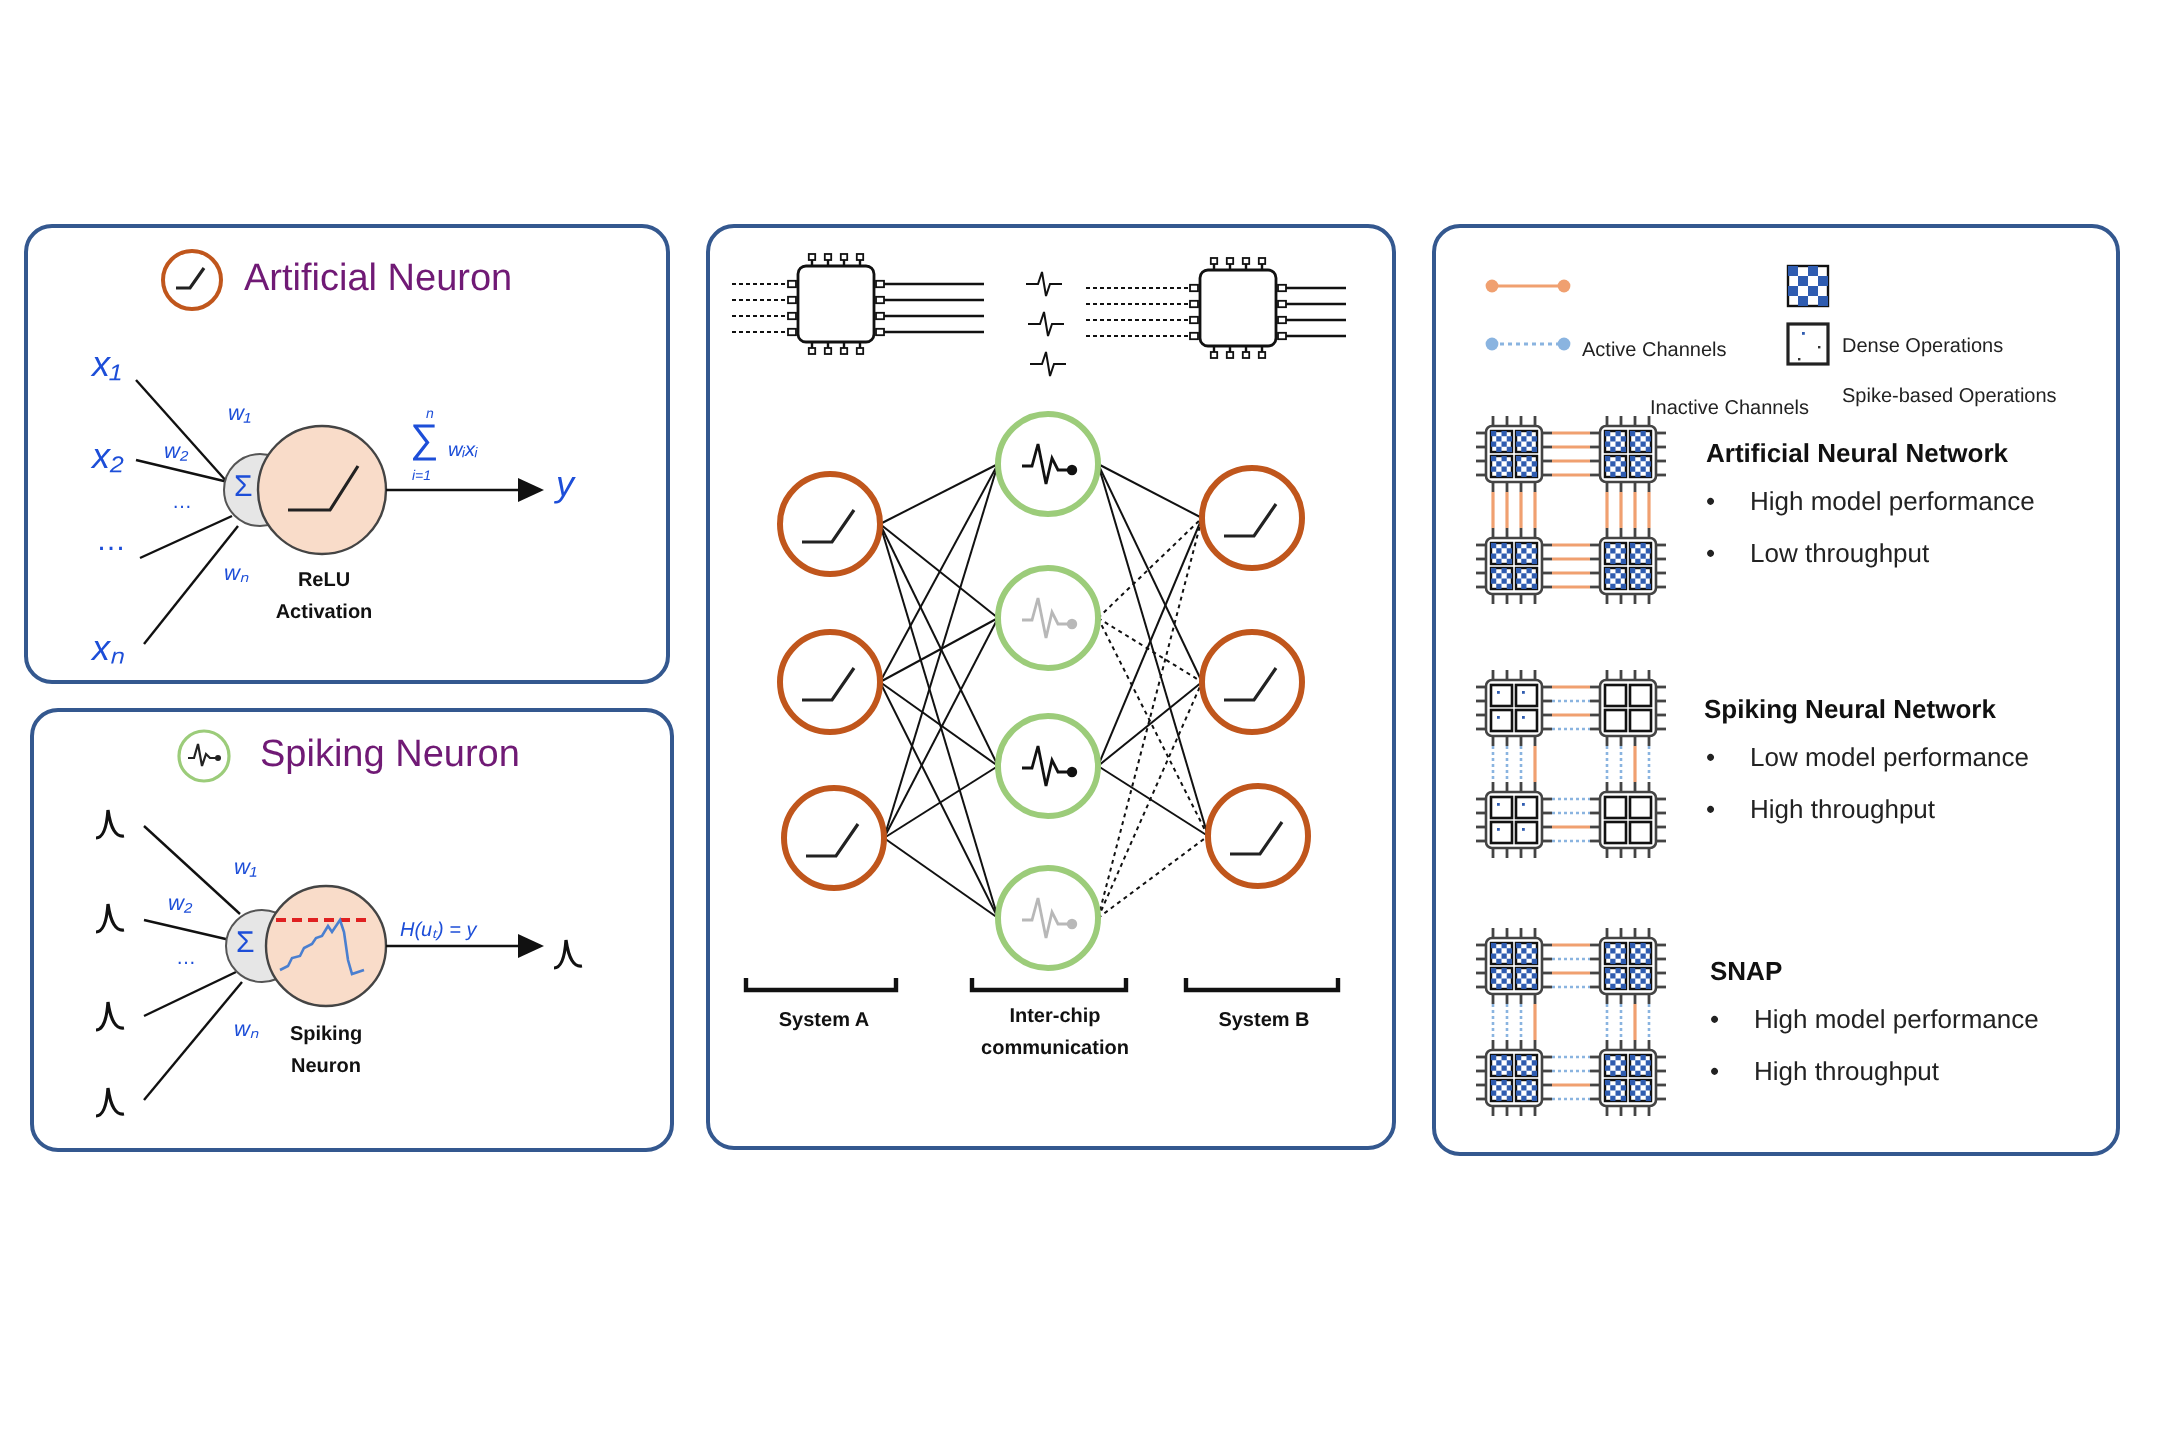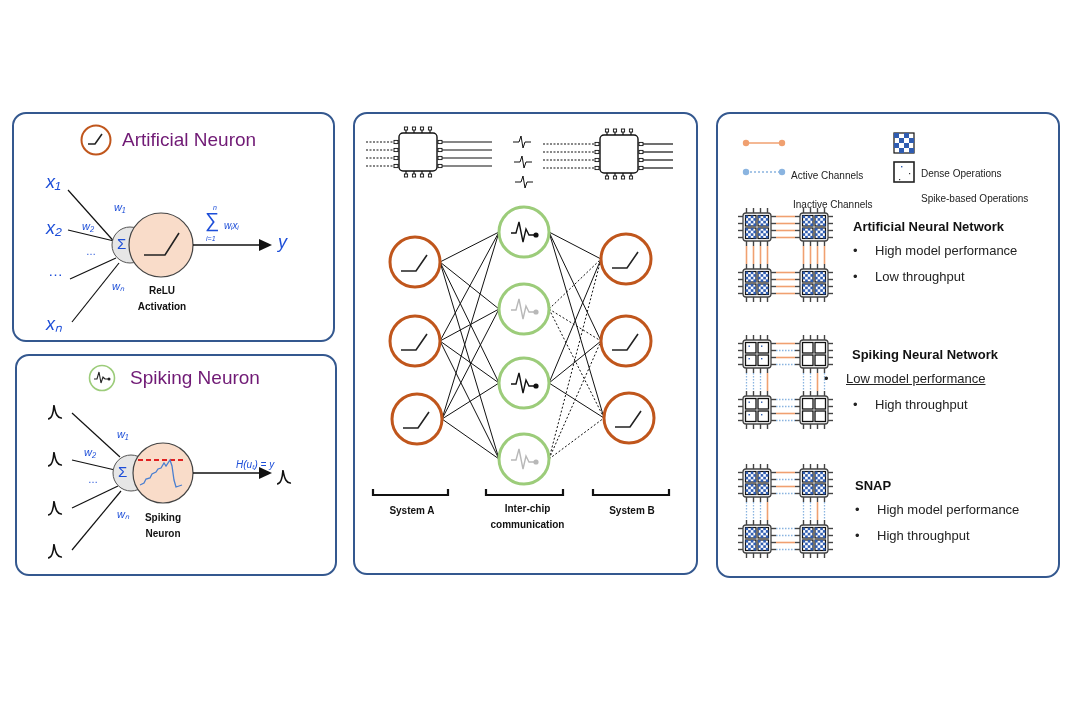--- a/index.html
+++ b/index.html
@@ -79,21 +79,21 @@
   <polyline points="140,485 144,483 146,479 150,478 152,474 156,472 158,469 161,468 164,463 166,466 170,460 172,466 174,480 176,487 182,485" fill="none" stroke="#4a7fd0" stroke-width="1.3"></polyline>
   <line x1="193" y1="473" x2="262" y2="473" stroke="#111" stroke-width="1.3"></line>
   <polygon points="272,473 259,467 259,479" fill="#111"></polygon>
   <path d="M277,484 Q282,484 283,470 Q285,484 291,483" fill="none" stroke="#111" stroke-width="1.6"></path>
 </svg>
 <div class="math" style="left:117px;top:428px;font-size:11px;">w₁</div>
 <div class="math" style="left:84px;top:446px;font-size:11px;">w₂</div>
 <div class="math" style="left:88px;top:474px;font-size:10px;font-style:normal;">…</div>
 <div class="math" style="left:117px;top:506px;font-size:11px;">wₙ</div>
 <div class="math" style="left:118px;top:463px;font-size:15px;font-style:normal;">Σ</div>
-<div class="math" style="left:200px;top:457px;font-size:10px;margin-left:36px;">H(uₜ) = y</div>
+<div class="math" style="left:200px;top:457px;font-size:10px;">H(uₜ) = y</div>
 <div class="lbl-b" style="left:130px;top:510px;width:66px;">
   <span>Spiking</span><br>
   <span>Neuron</span>
 </div>
 
 <div class="panel" style="left:353px;top:112px;width:345px;height:463px;"></div>
 
 <svg id="sys-svg" style="left:353px;top:112px;" width="345" height="463">
   <g id="chips-top">
       <g>
@@ -261,21 +261,21 @@
   <line x1="4" y1="4" x2="40" y2="4" stroke="#f0a070" stroke-width="1.6"></line>
   <circle cx="4" cy="4" r="3.2" fill="#f0a070"></circle>
     <circle cx="40" cy="4" r="3.2" fill="#f0a070"></circle>
 </svg>
 <div class="legend-text" style="left:791px;top:138px;">Active Channels</div>
 <svg style="left:742px;top:168px;" width="44" height="8">
   <line x1="4" y1="4" x2="40" y2="4" stroke="#8ab4e0" stroke-width="1.4" stroke-dasharray="2,2"></line>
   <circle cx="4" cy="4" r="3.2" fill="#8ab4e0"></circle>
     <circle cx="40" cy="4" r="3.2" fill="#8ab4e0"></circle>
 </svg>
-<div class="legend-text" style="left:793px;top:167px;">Inactive Channels</div>
+<div class="legend-text" style="left:825px;top:167px;">Inactive Channels</div>
 <svg style="left:893px;top:132px;" width="22" height="22" viewBox="0 0 22 22" id="dense-legend">
     <g>
       <rect x="1" y="1" width="20" height="20" fill="#fff" stroke="#111" stroke-width="1.2"></rect>
       <rect x="1" y="1" width="5" height="5" fill="#2f5cb0"></rect>
       <rect x="11" y="1" width="5" height="5" fill="#2f5cb0"></rect>
       <rect x="6" y="6" width="5" height="5" fill="#2f5cb0"></rect>
       <rect x="16" y="6" width="5" height="5" fill="#2f5cb0"></rect>
       <rect x="1" y="11" width="5" height="5" fill="#2f5cb0"></rect>
       <rect x="11" y="11" width="5" height="5" fill="#2f5cb0"></rect>
       <rect x="6" y="16" width="5" height="5" fill="#2f5cb0"></rect>
@@ -948,18 +948,18 @@
         <rect x="87.875" y="86.875" width="2.625" height="2.625" fill="#2f5cb0"></rect>
       </g>
     </g>
   </svg>
 
 <div class="net-title" style="left:853px;top:219px;">Artificial Neural Network</div>
 <div class="bullet" style="left:853px;top:243px;"><span class="dot">•</span><span>High model performance</span></div>
 <div class="bullet" style="left:853px;top:269px;"><span class="dot">•</span><span>Low throughput</span></div>
 
 <div class="net-title" style="left:852px;top:347px;">Spiking Neural Network</div>
-<div class="bullet" style="left:824px;top:371px;text-decoration:underline;"><span class="dot">•</span><span>Low model performance</span></div>
+<div class="bullet" style="left:853px;top:371px;"><span class="dot">•</span><span>Low model performance</span></div>
 <div class="bullet" style="left:853px;top:397px;"><span class="dot">•</span><span>High throughput</span></div>
 
 <div class="net-title" style="left:855px;top:478px;">SNAP</div>
 <div class="bullet" style="left:855px;top:502px;"><span class="dot">•</span><span>High model performance</span></div>
 <div class="bullet" style="left:855px;top:528px;"><span class="dot">•</span><span>High throughput</span></div>
 
 </body></html>

